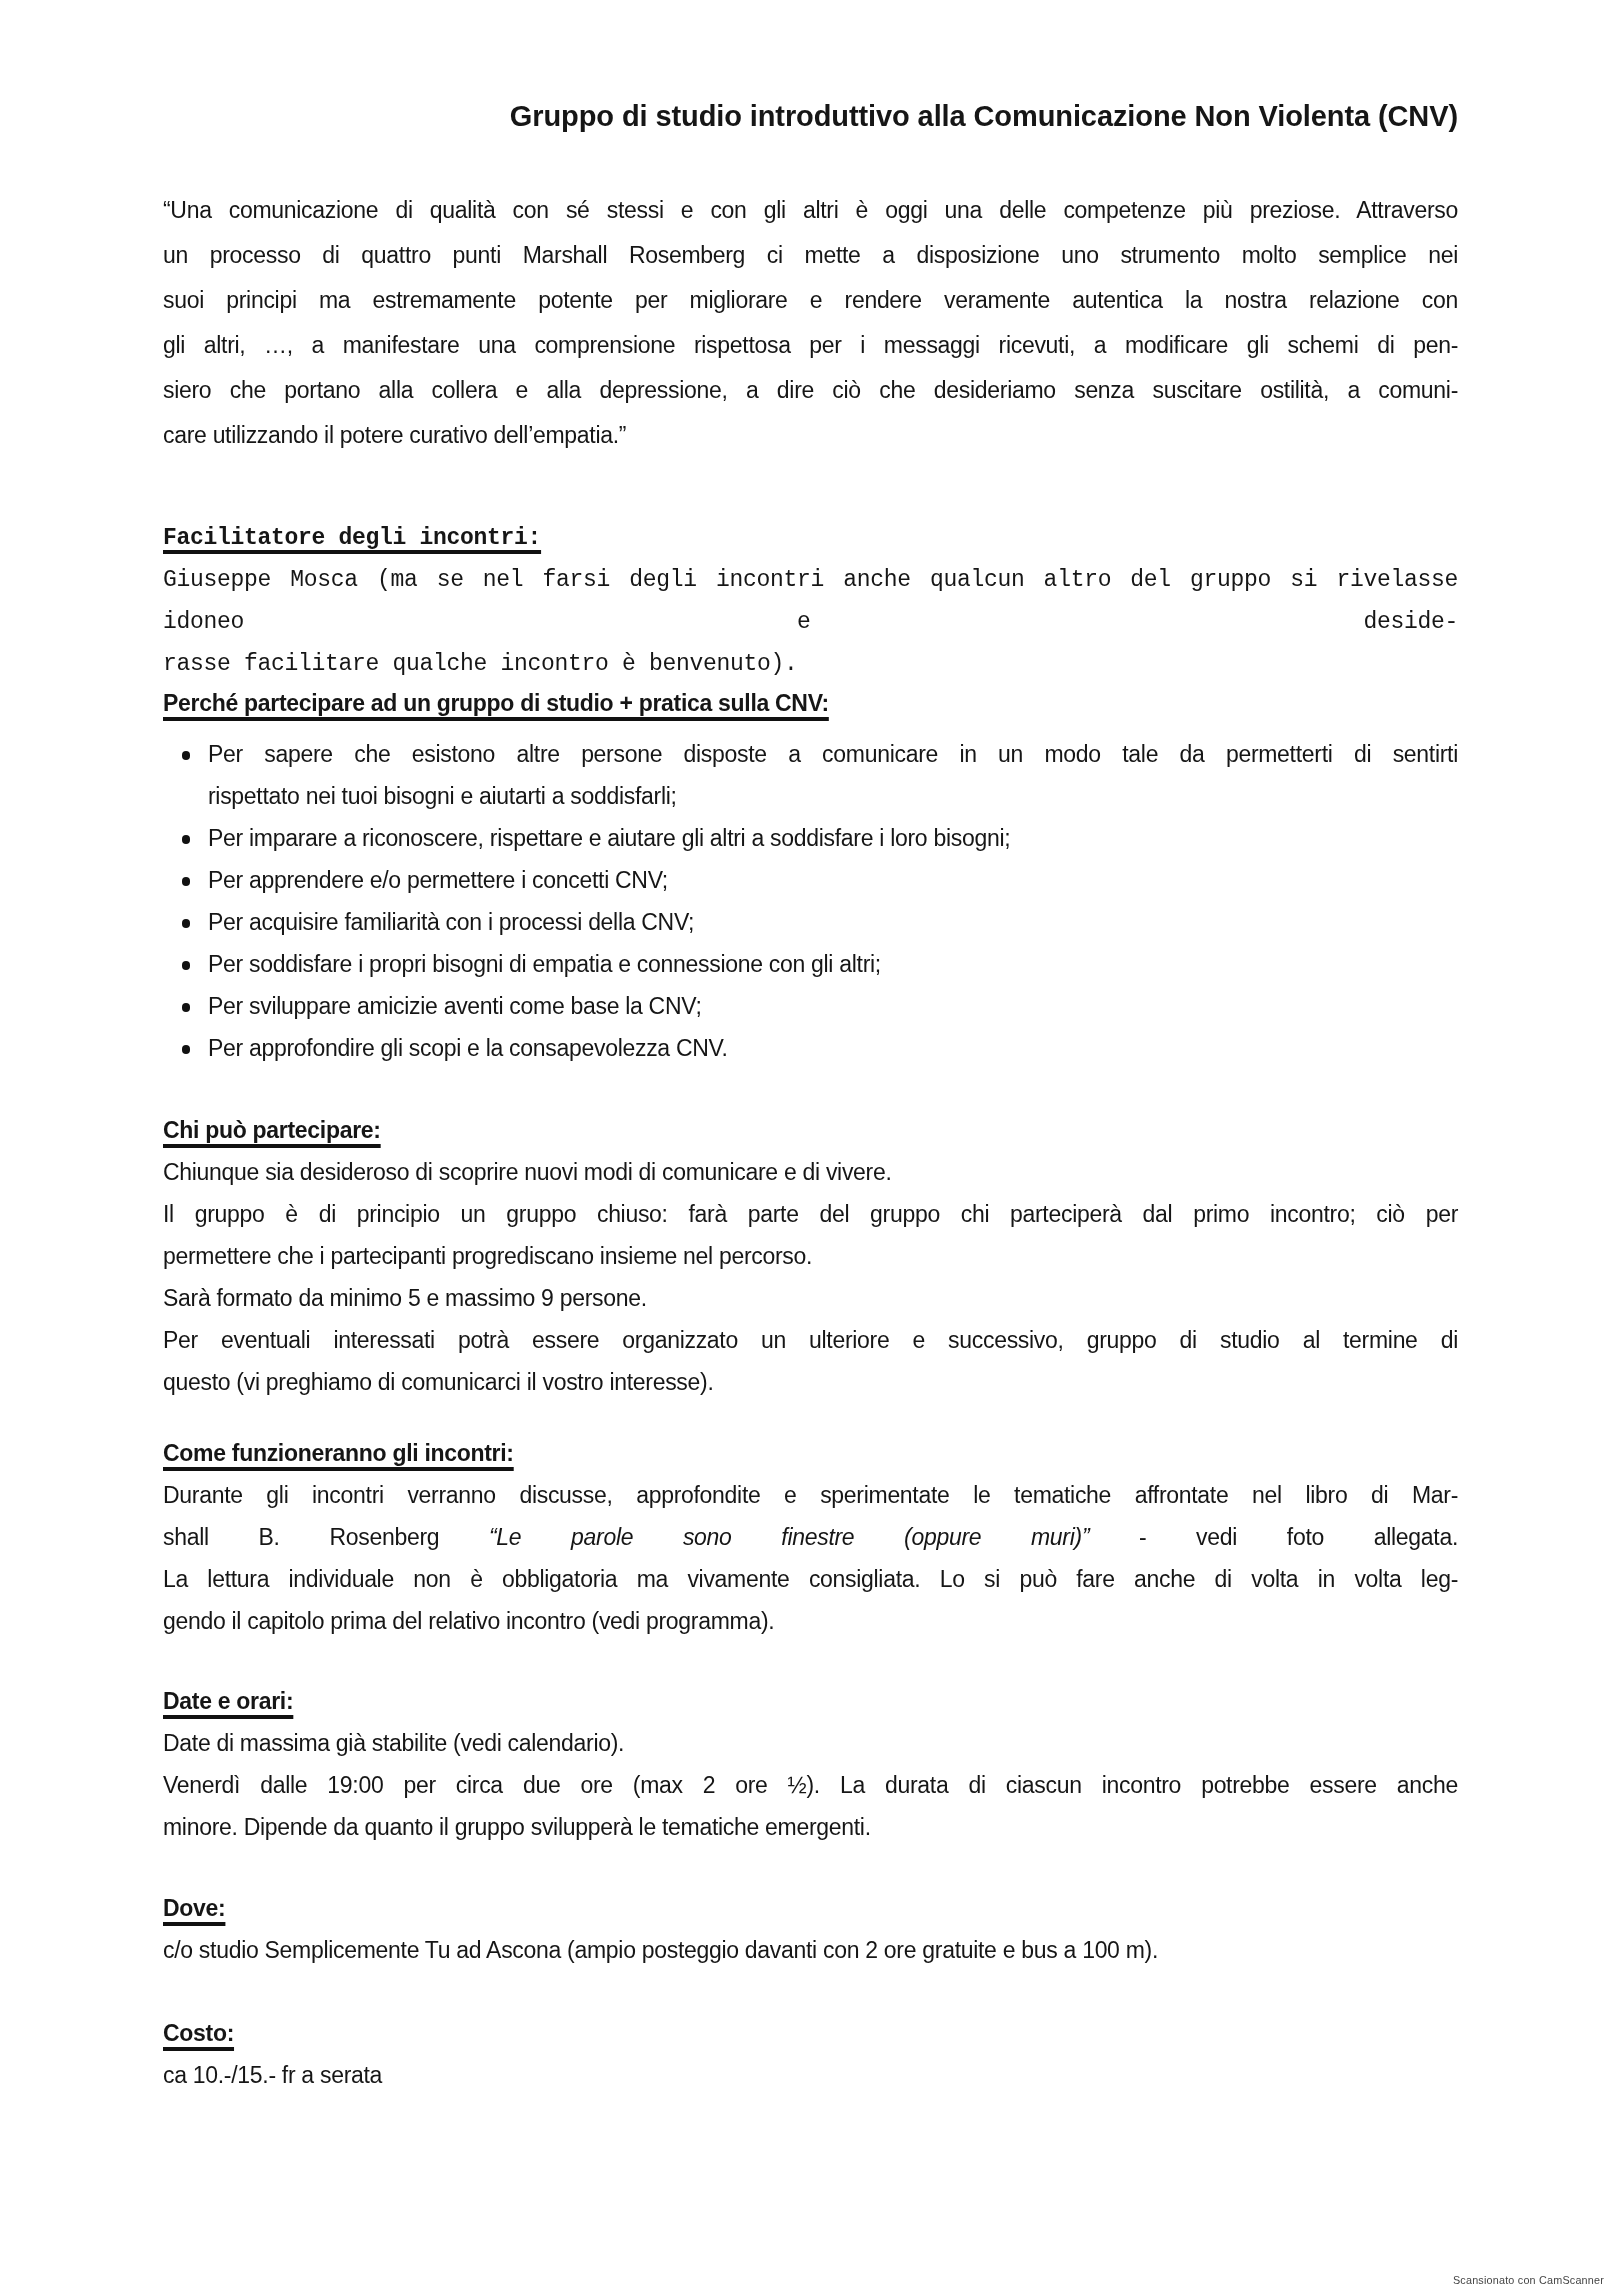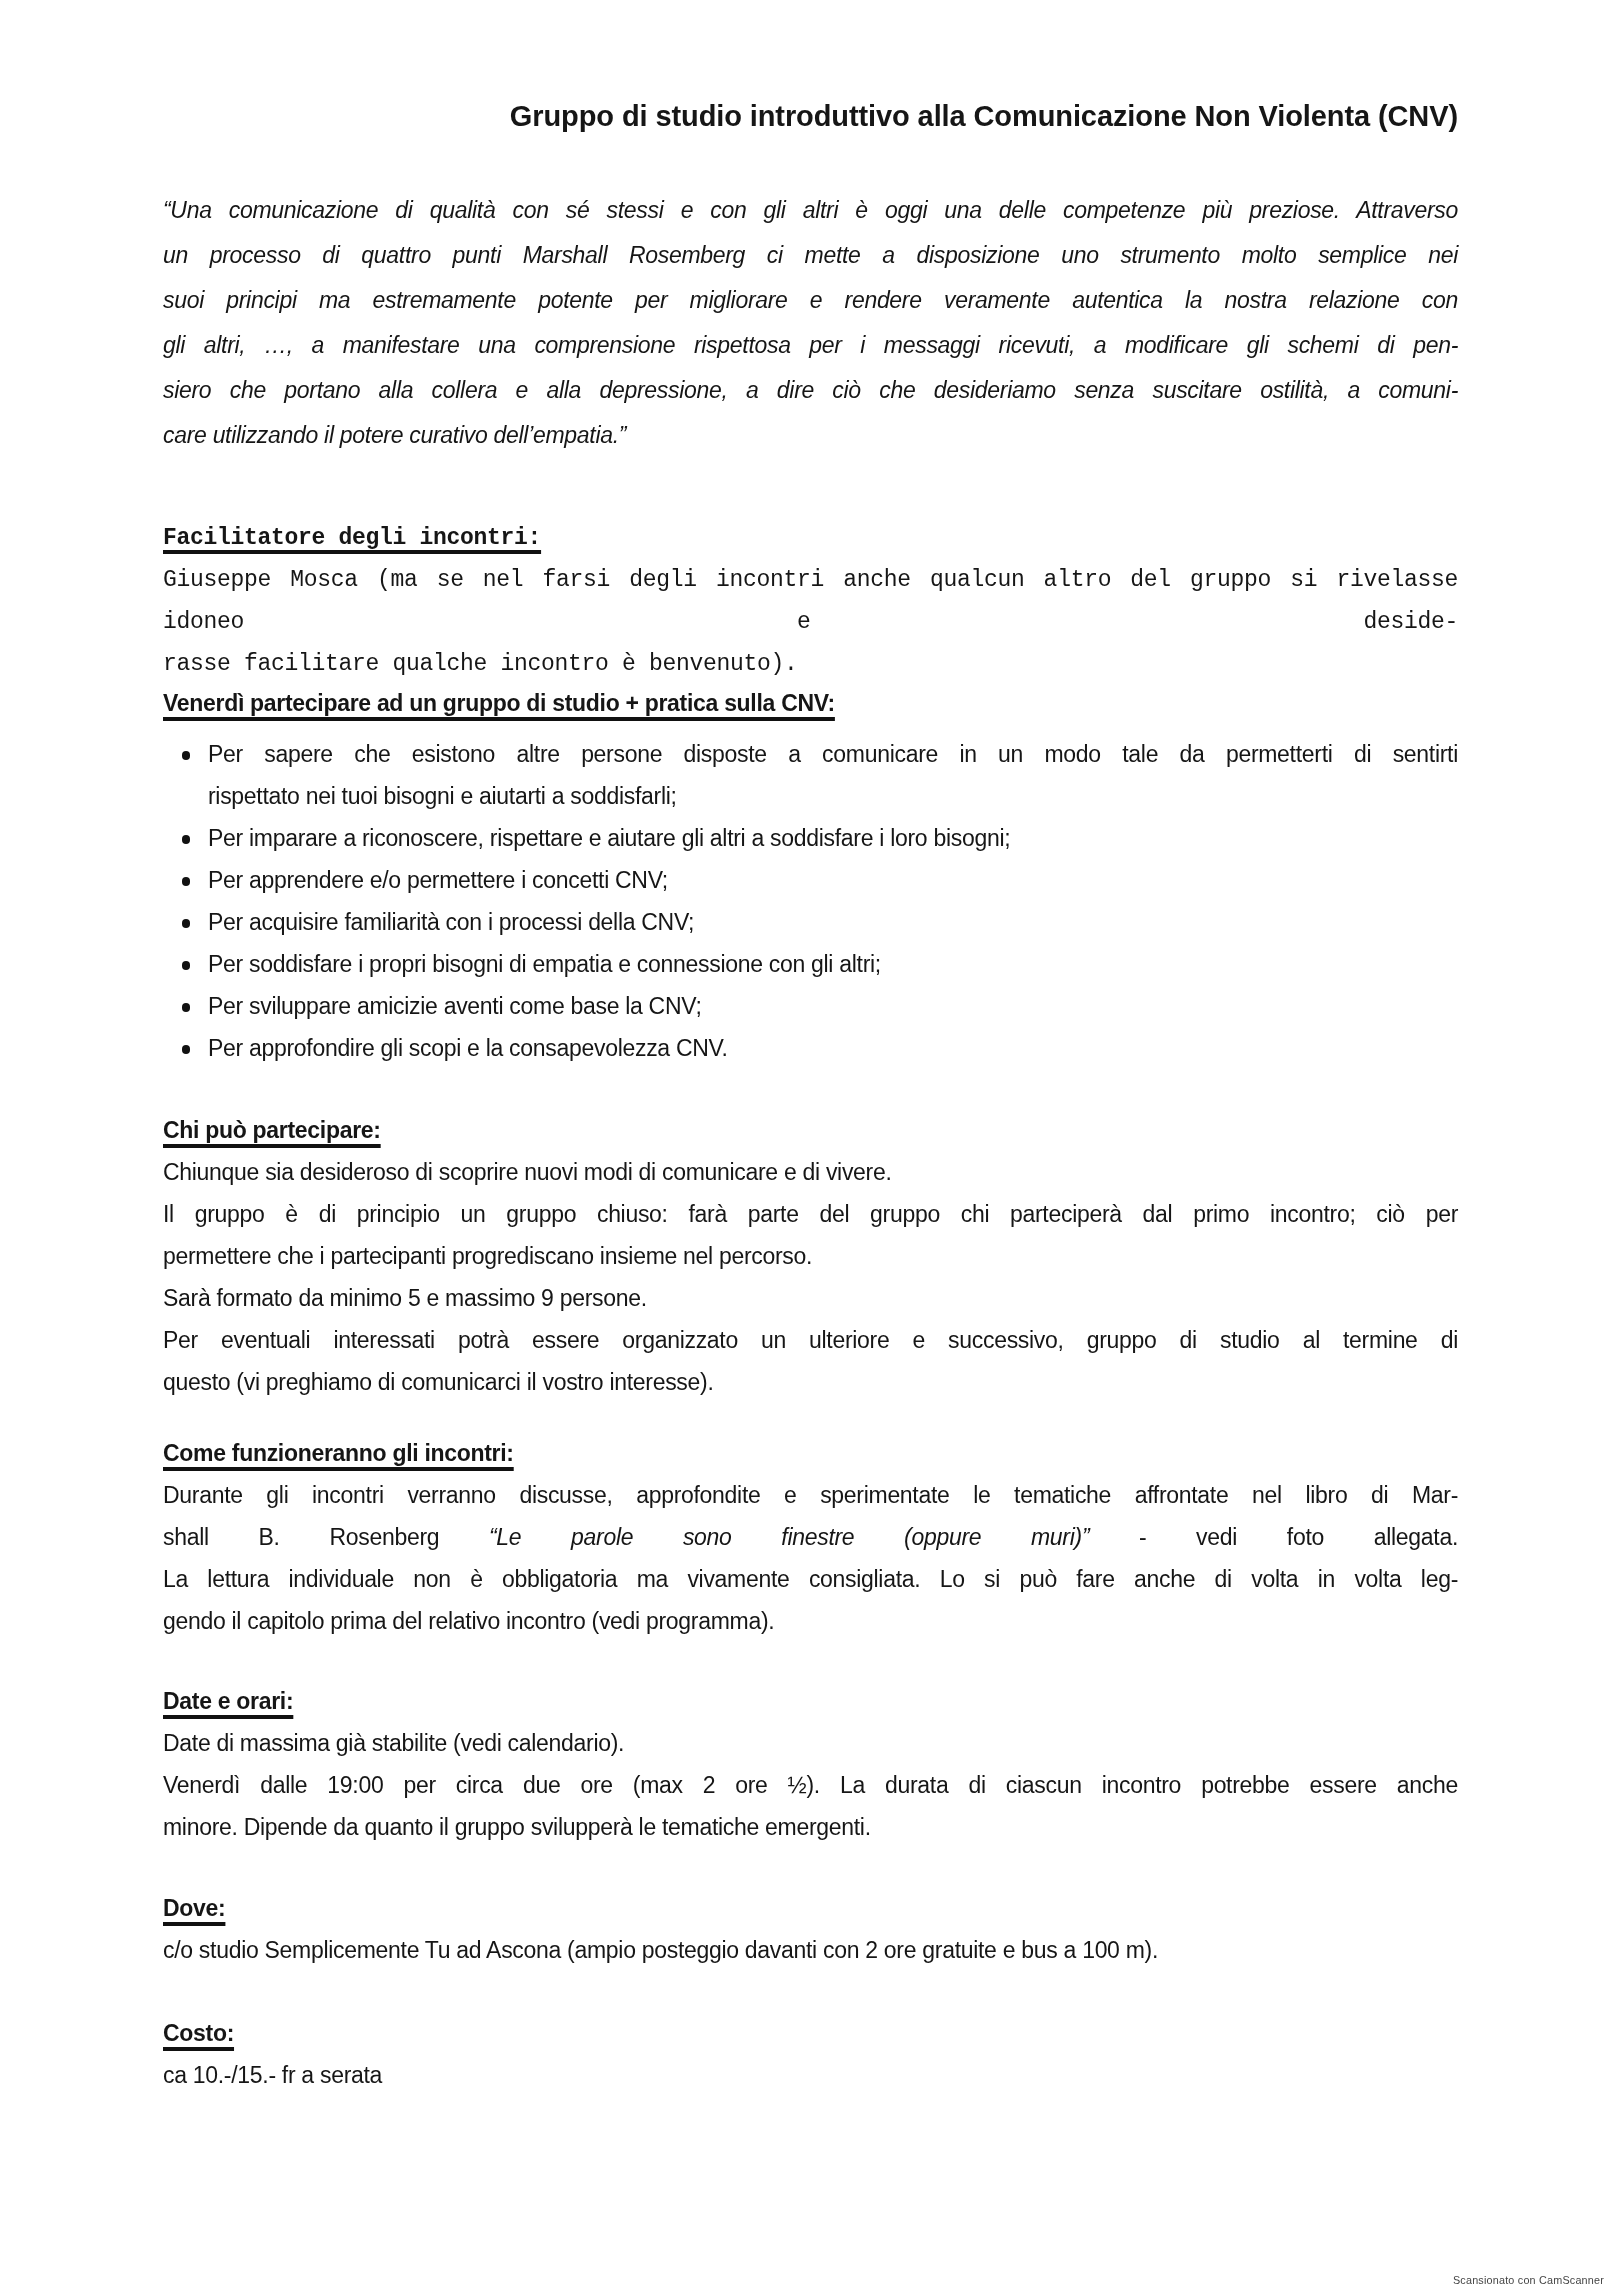--- a/index.html
+++ b/index.html
@@ -29,21 +29,20 @@
   .line {
     margin: 0;
     font-size: 23px;
     line-height: 42px;
     letter-spacing: -0.3px;
     white-space: normal;
   }
   .j { text-align: justify; text-align-last: justify; }
   .last { text-align: left; }
   .qline {
-    font-style: italic;
     line-height: 45px;
   }
   #quote-block { top: 188px; }
   #sec-facilitatore { top: 517px; font-family: Liberation Mono, monospace; }
   #sec-perche { top: 682px; }
   #sec-chi { top: 1109px; }
   #sec-come { top: 1432px; }
   #sec-date { top: 1680px; }
   #sec-dove { top: 1887px; }
   #sec-costo { top: 2012px; }
@@ -99,21 +98,21 @@
   <p class="line qline last">care utilizzando il potere curativo dell’empatia.”</p>
 </section>
 
 <section id="sec-facilitatore" class="block">
   <h2 class="heading-line"><span class="heading-underline">Facilitatore degli incontri:</span></h2>
   <p class="line j">Giuseppe Mosca (ma se nel farsi degli incontri anche qualcun altro del gruppo si rivelasse idoneo e deside-</p>
   <p class="line last">rasse facilitare qualche incontro è benvenuto).</p>
 </section>
 
 <section id="sec-perche" class="block">
-  <h2 class="heading-line"><span class="heading-underline">Venerdì partecipare ad un gruppo di studio + pratica sulla CNV:</span></h2>
+  <h2 class="heading-line"><span class="heading-underline">Perché partecipare ad un gruppo di studio + pratica sulla CNV:</span></h2>
   <div class="bullet-list">
     <div class="bullet-item">
       <span class="bullet-dot"></span>
       <p class="line j">Per sapere che esistono altre persone disposte a comunicare in un modo tale da permetterti di sentirti</p>
       <p class="line last">rispettato nei tuoi bisogni e aiutarti a soddisfarli;</p>
     </div>
     <div class="bullet-item">
       <span class="bullet-dot"></span>
       <p class="line last">Per imparare a riconoscere, rispettare e aiutare gli altri a soddisfare i loro bisogni;</p>
     </div>

